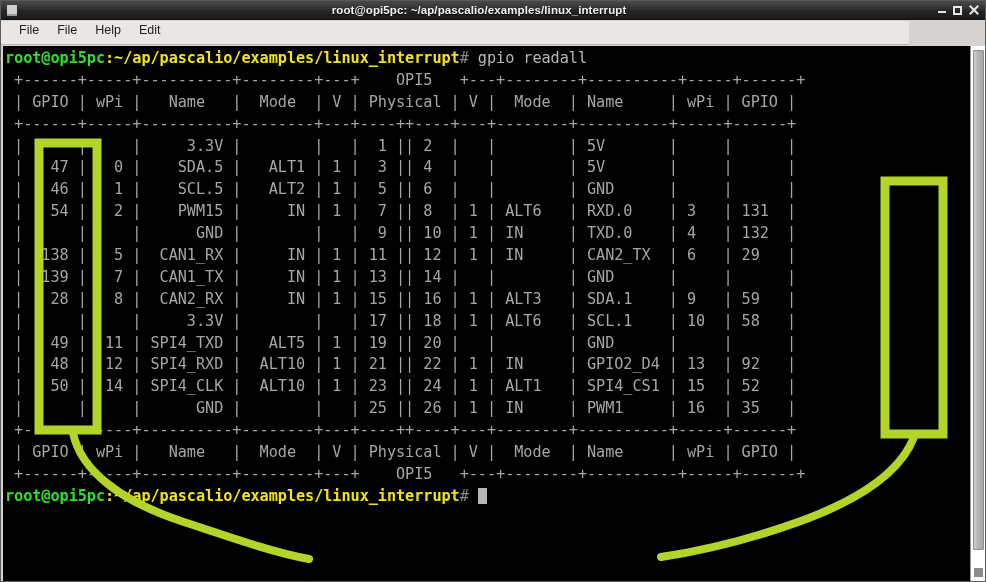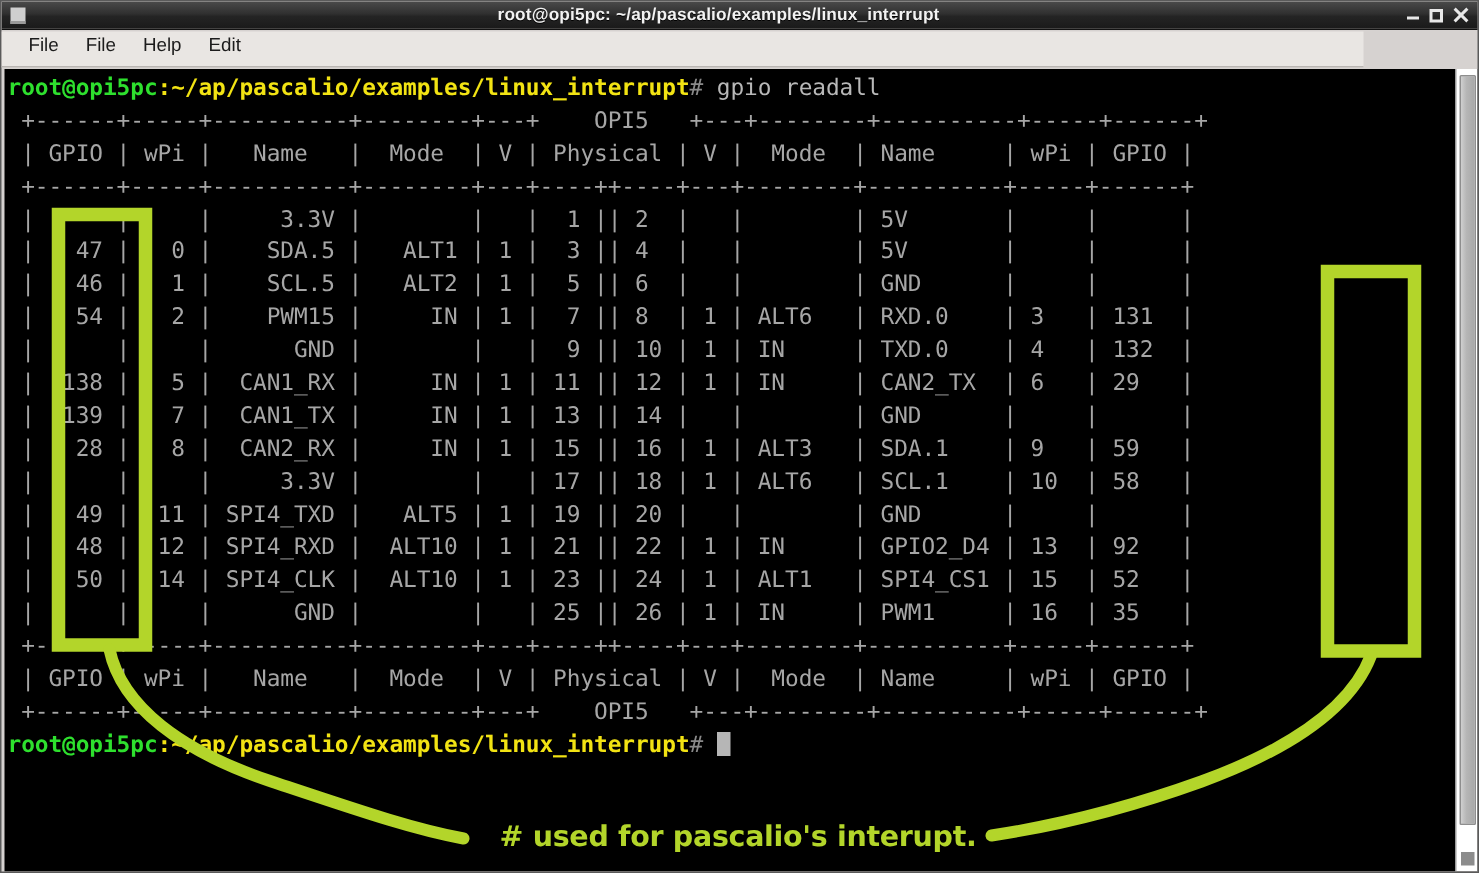--- a/index.html
+++ b/index.html
@@ -184,14 +184,13 @@
     </div>
   </div>
 
   <svg id="annot" viewBox="0 0 986 582" width="986" height="582">
     <rect x="38" y="142" width="58" height="287" fill="none" stroke="#b3d52a" stroke-width="9"></rect>
     <rect x="884" y="180" width="58" height="253" fill="none" stroke="#b3d52a" stroke-width="9"></rect>
     <path d="M 72 432 C 80 470, 120 500, 180 520 C 240 540, 275 552, 308 558" fill="none" stroke="#b3d52a" stroke-width="8" stroke-linecap="round"></path>
     <path d="M 913 436 C 900 470, 860 498, 800 520 C 750 538, 700 550, 660 556" fill="none" stroke="#b3d52a" stroke-width="8" stroke-linecap="round"></path>
   </svg>
 
-  <div id="annot-text"># used for pascalio's interupt.</div>
 </div>
 
 </body></html>

